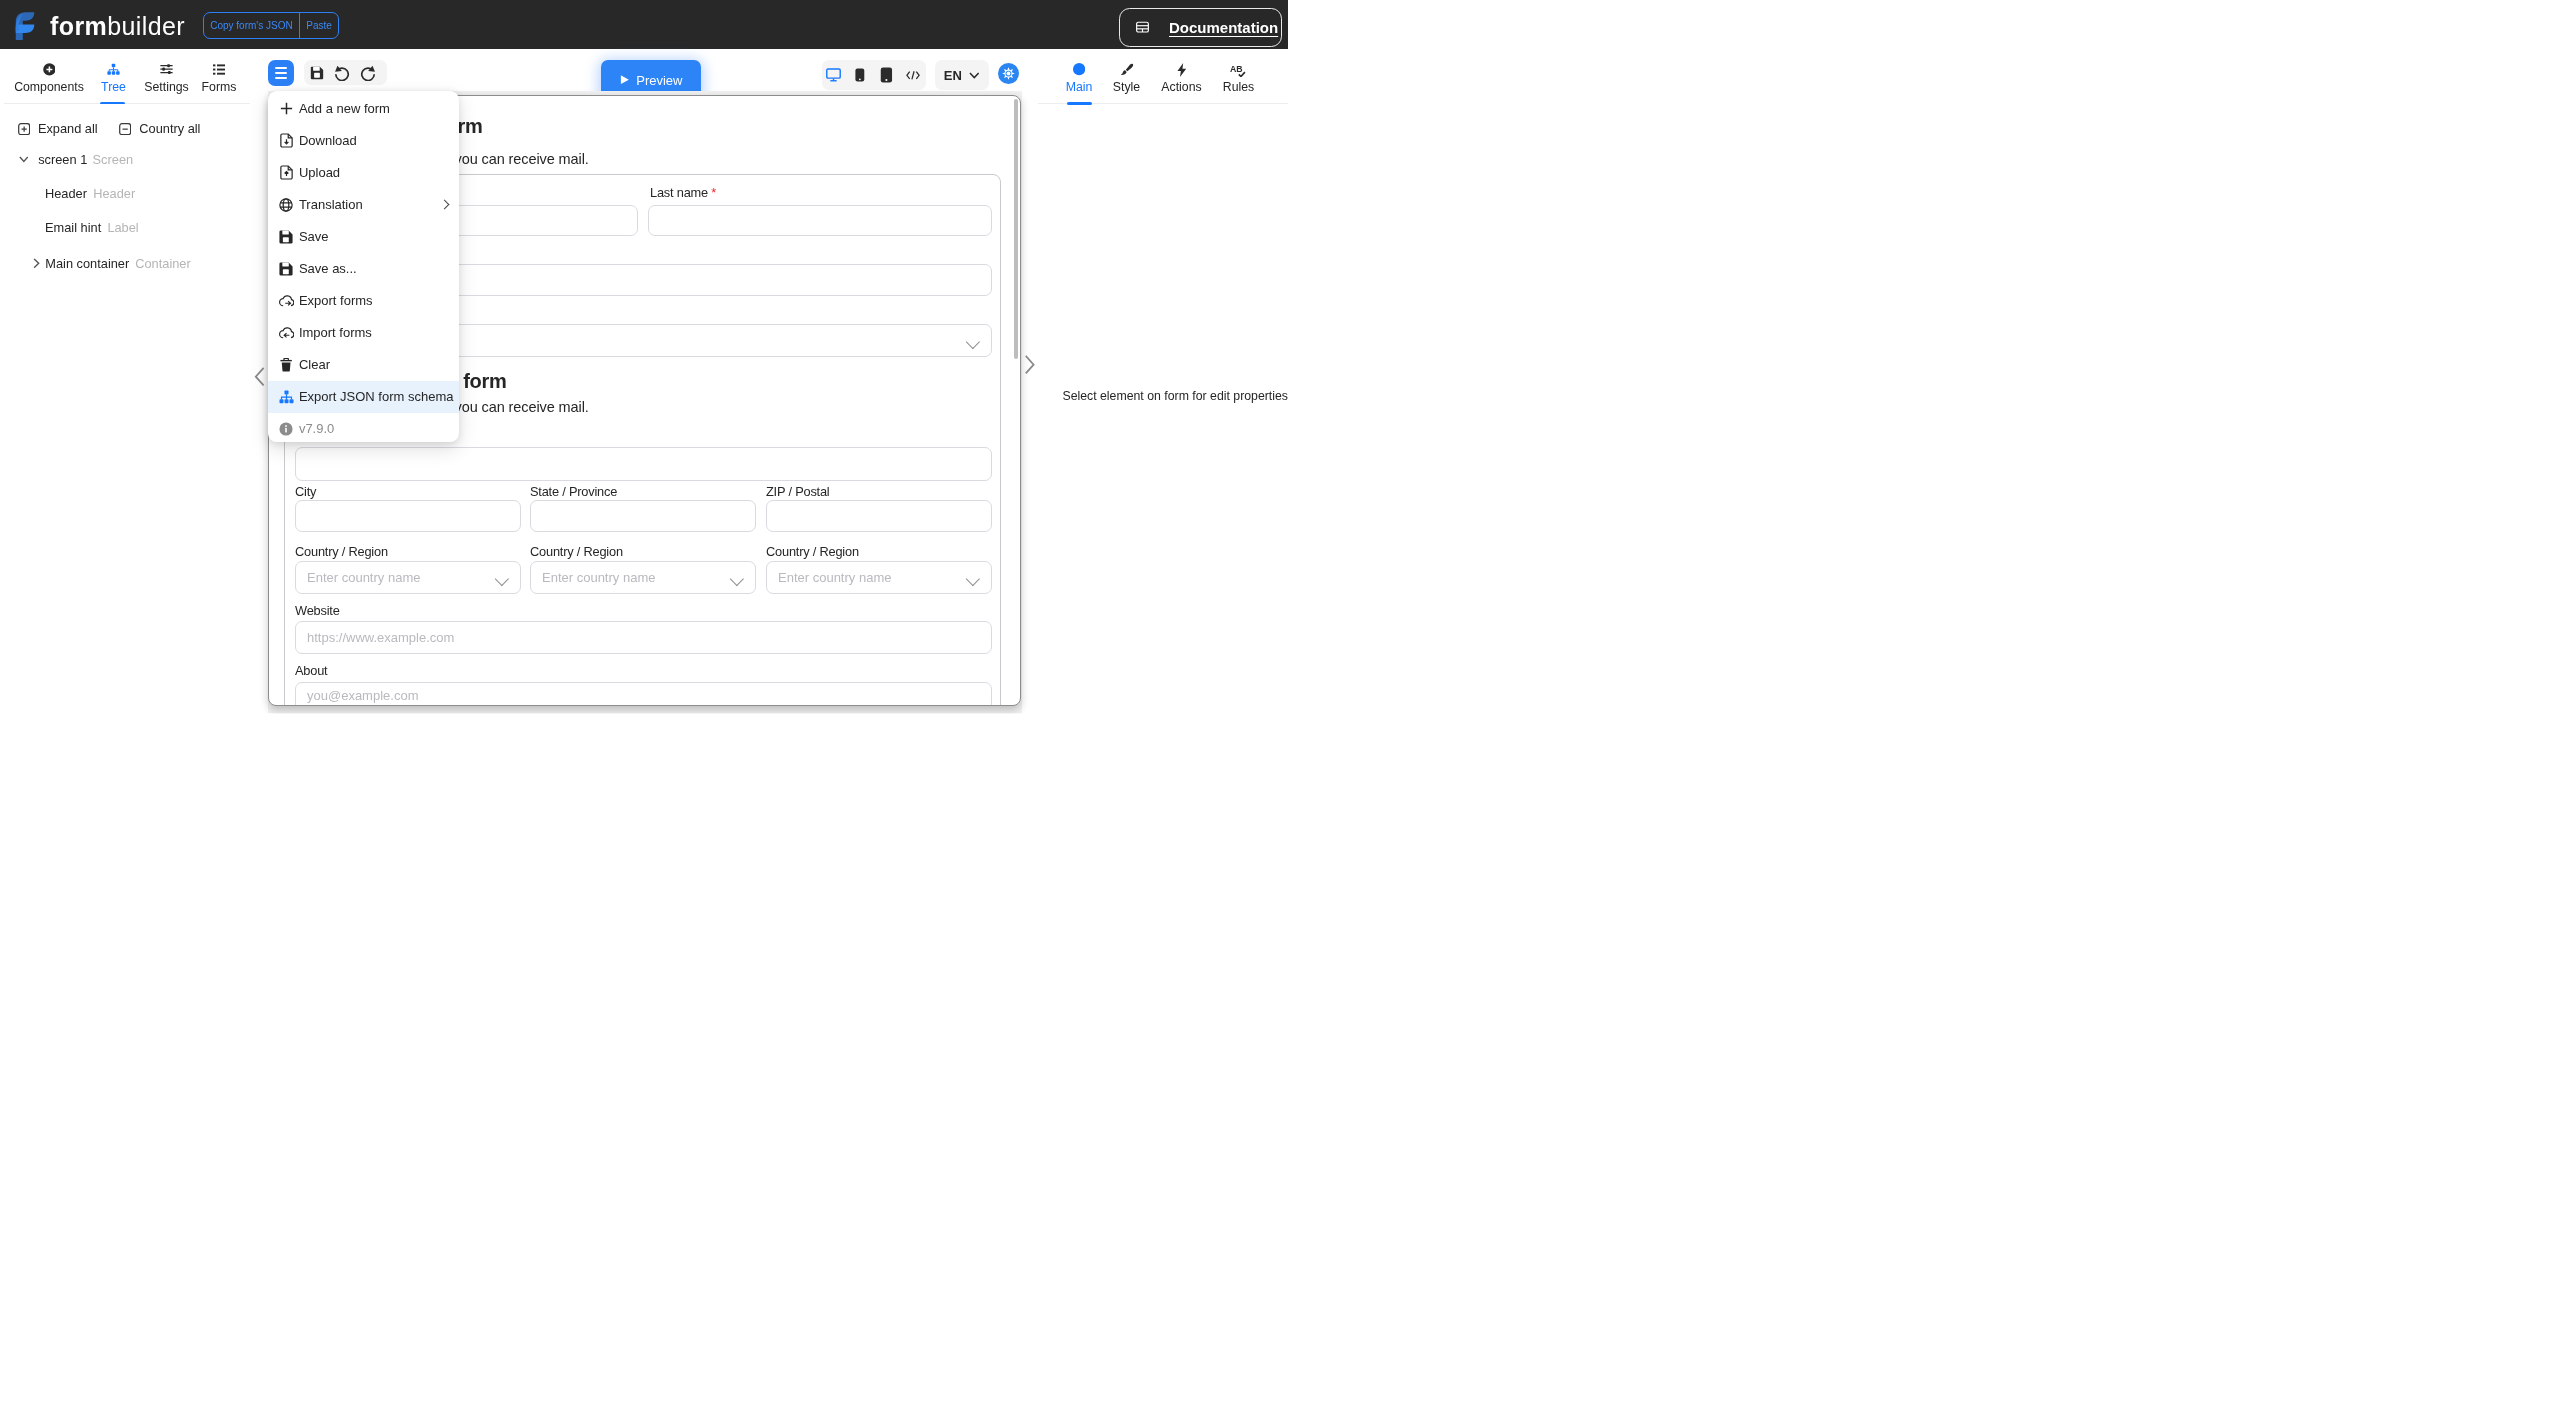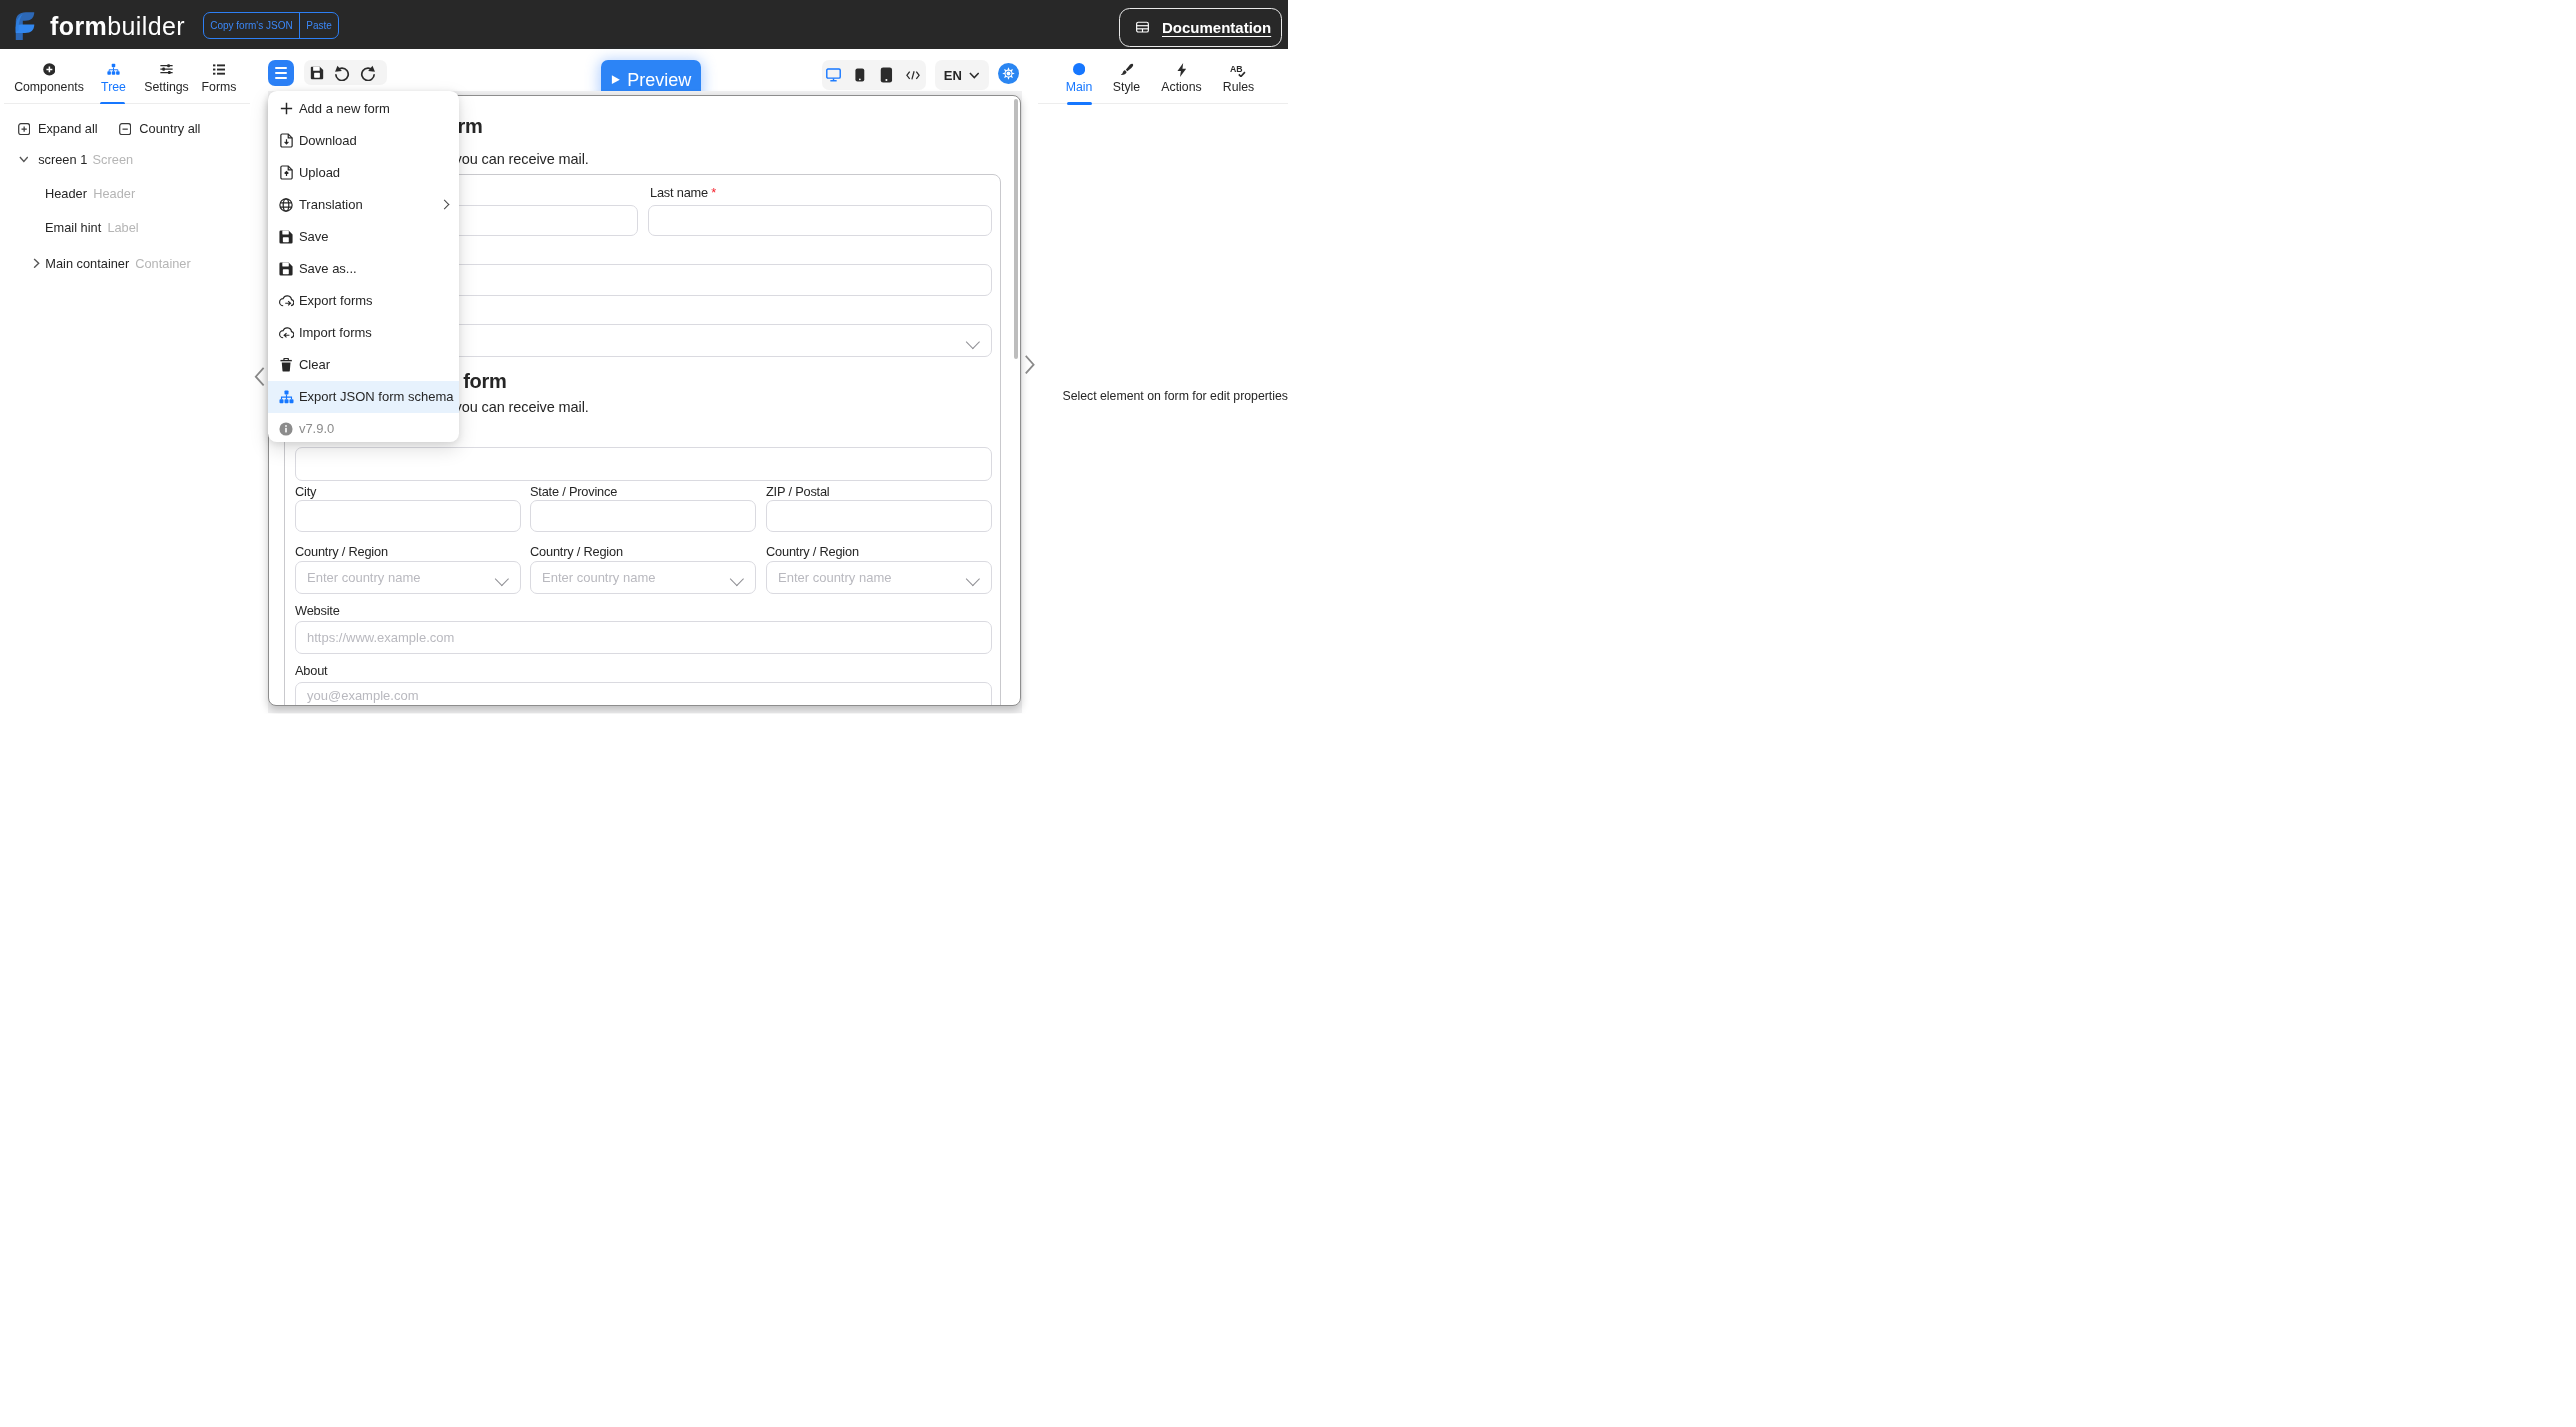--- a/index.html
+++ b/index.html
@@ -8,36 +8,36 @@
   .abs { position:absolute; }
 
   
   .hdr { position:absolute; left:0; top:0; width:1288px; height:49px; background:#282828; }
   .logoTxt { position:absolute; left:50px; top:12.3px; font-size:25px; letter-spacing:0.4px; color:#fff; font-weight:700; }
   .logoTxt .lt2 { font-weight:400;text-align:right; }
   .segBtn { position:absolute; left:203px; top:12.3px; height:27px; border:1.3px solid #2d7ff5; border-radius:7px; display:flex; align-items:center; color:#3b87f7; font-size:10px; }
   .segBtn .sg { padding:0 6.2px; height:100%; display:flex; align-items:center; }
   .segBtn .sep { width:1.3px; height:100%; background:#2d7ff5; }
   .docBtn { position:absolute; left:1119px; top:7.5px; width:163px; height:39px; border:1.1px solid #eaeaea; border-radius:10.6px; display:flex; align-items:center; color:#fff; }
-  .docBtn span { font-weight:700; font-size:15px; text-decoration:underline; text-underline-offset:3.1px; margin-left:13px; }
+  .docBtn span { font-weight:700; font-size:15px; text-decoration:underline; text-underline-offset:3.1px; margin-left:20px; }
 
   
   .tbar { position:absolute; left:0; top:49px; width:1288px; height:55px; background:#fff; }
   .hairL { position:absolute; left:4.4px; top:103px; width:246px; height:0.9px; background:#ededed; }
   .hairR { position:absolute; left:1038px; top:103px; width:250px; height:0.9px; background:#ededed; }
   .tab { position:absolute; top:63px; text-align:center; font-size:12.3px; color:#262626; }
   .tab .ic { height:13px; display:flex; align-items:center; justify-content:center; }
   .tab .lb { margin-top:4px; }
   .tab.act { color:#1677ff; }
   .underTree { position:absolute; left:100px; top:102px; width:25px; height:3.1px; background:#1677ff; border-radius:1.8px; }
   .underMain { position:absolute; left:1067px; top:102px; width:25px; height:3.1px; background:#1677ff; border-radius:1.8px; }
   .burger { position:absolute; left:268px; top:60px; width:26px; height:26px; background:#2b80f6; border-radius:7px; }
   .burger i { position:absolute; left:7px; width:12.3px; height:2.6px; background:#fff; border-radius:1.3px; }
   .cluster { position:absolute; top:60px; height:25px; background:#f4f4f4; border-radius:7px; display:flex; align-items:center; }
-  .prevBtn { position:absolute; left:601px; top:60px; width:100px; height:40px; background:#2c84f6; border-radius:7px; color:#fff; font-size:18px; display:flex; align-items:center; justify-content:center; box-shadow:0 1.8px 12.3px 2.6px rgba(100,160,255,.45); }
+  .prevBtn { position:absolute; left:601px; top:60px; width:100px; height:40px; background:#2c84f6; border-radius:7px; color:#fff; font-size:13px; display:flex; align-items:center; justify-content:center; box-shadow:0 1.8px 12.3px 2.6px rgba(100,160,255,.45); }
   .gearBtn { position:absolute; left:998px; top:63px; width:21px; height:21px; border-radius:50%; background:#2b86f2; display:flex; align-items:center; justify-content:center; }
 
   
   .side { position:absolute; left:0; top:104px; width:260px; height:610px; background:#fff; font-size:12.8px; }
   .srow { position:absolute; display:flex; align-items:center; }
   .gray { color:#b5b5b5; }
   .grayStrip { position:absolute; left:268px; top:91px; width:754px; height:622px; background:#f1f1f2; }
   .canvas { position:absolute; left:268px; top:95px; width:753px; height:611px; background:#fff; border:1.3px solid #8d8d8d; border-radius:8px; box-shadow:0 3.5px 8.8px rgba(0,0,0,.22); overflow:hidden; }
   .thumb { position:absolute; left:1014px; top:99px; width:4.4px; height:260px; background:#bdbdbd; border-radius:2.6px; z-index:30; }
   .h1 { position:absolute; font-size:20px; font-weight:700; letter-spacing:-0.3px; color:#262626; }

